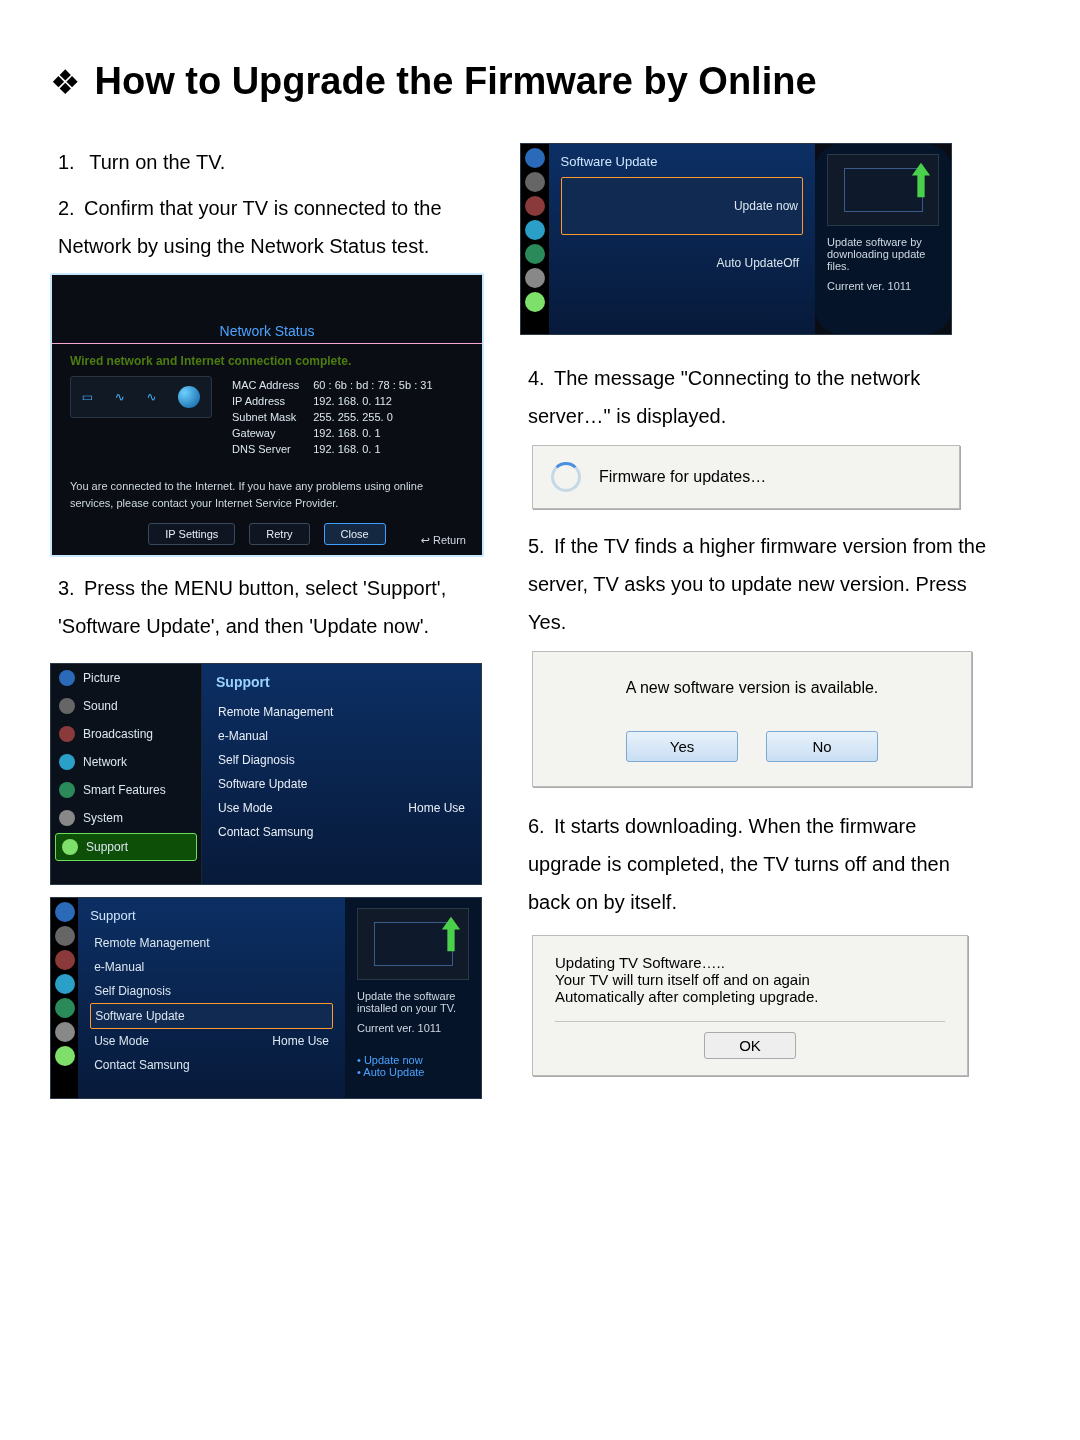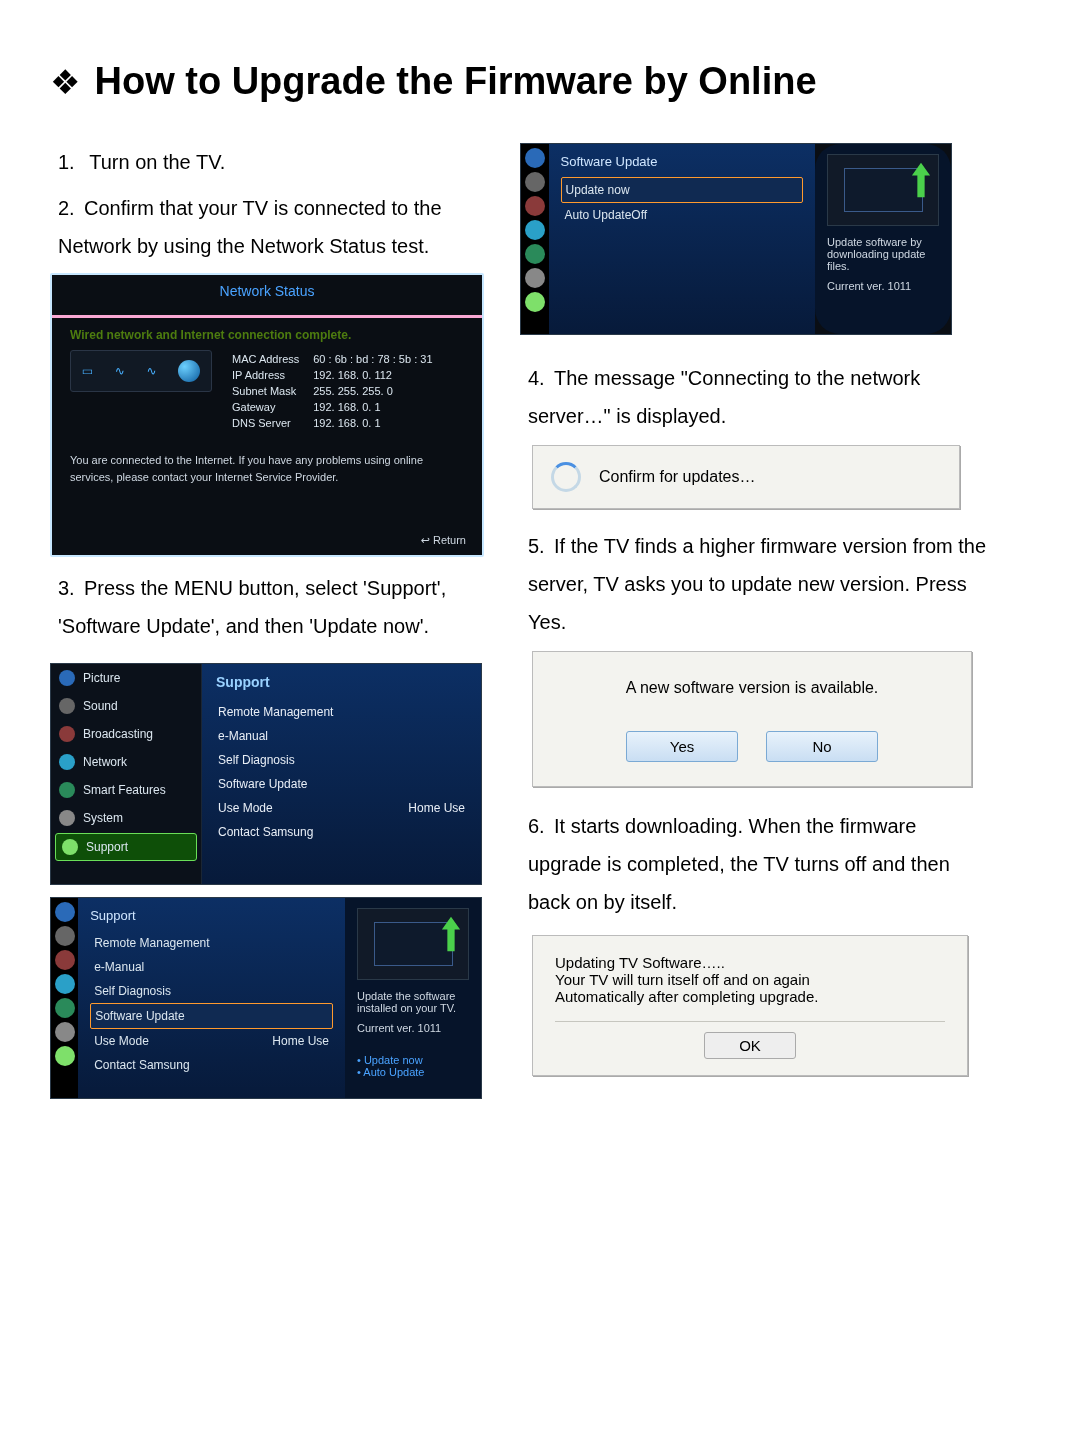--- a/index.html
+++ b/index.html
@@ -6,21 +6,21 @@
   .page { width:1080px; min-height:1440px; margin:0 auto; position:relative; padding:60px 50px 40px 50px; box-sizing:border-box; }
   .title-row { display:flex; align-items:center; margin-bottom:40px; }
   .title-bullet { font-size:34px; margin-right:14px; }
   .title { font-size:38px; font-weight:bold; }
   .cols { display:flex; }
   .col { width:470px; }
   .step { font-size:20px; line-height:1.9; margin:0 0 8px 8px; }
   .step .num { display:inline-block; width:26px; }
   
   .ns-shot { width:430px; height:280px; background:#0a0e14; border:2px solid #c7e7ff; border-radius:2px; margin:8px 0 12px 0; position:relative; color:#dbe6ef; font-size:12px; }
-  .ns-title { text-align:center; color:#4aa3ff; font-size:14px; padding:8px 0 16px; border-bottom:3px solid #f9a8d4; }
+  .ns-title { text-align:center; color:#4aa3ff; font-size:14px; padding:8px 0 4px; border-bottom:1px solid #f9a8d4;margin-top:40px; }
   .ns-body { padding:10px 18px 0 18px; }
   .ns-msg { font-size:12px; font-weight:bold; color:#4d7c0f; margin-bottom:8px; }
   .ns-diagram { width:140px; height:40px; background:#111924; border:1px solid #2a3546; border-radius:3px; float:left; margin-right:12px; display:flex; align-items:center; justify-content:space-around; }
   .ns-diagram span { color:#48b0ff; font-size:12px; }
   .ns-globe { width:22px; height:22px; border-radius:50%; background:radial-gradient(circle at 30% 30%, #6cd0ff, #0b5a9c); display:inline-block; }
   .ns-table { font-size:11px; }
   .ns-table td { padding:1px 6px; white-space:nowrap;margin-left:24px; }
   .ns-clear { clear:both; height:4px; }
   .ns-note { font-size:11px; color:#cfd8e2; margin:16px 0 12px; line-height:1.5; }
   .ns-btns { display:flex; gap:14px; justify-content:center; margin-top:10px; }
@@ -46,21 +46,21 @@
   .tv-thumb { width:110px; height:70px; background:#111a28; border:1px solid #2a3948; margin:0 auto 10px; position:relative; display:flex; align-items:center; justify-content:center; }
   .tv-thumb .screen { width:70%; height:60%; background:#0e1a2c; border:1px solid #3a5a8a; }
   .tv-thumb .arrow { position:absolute; right:6px; top:6px; width:22px; height:40px; }
   .tv-thumb .arrow svg { width:100%; height:100%; }
   .sub-side { width:28px; background:#000; }
   .sub-side .sico { width:20px; height:20px; margin:4px auto; border-radius:50%; }
   
   .su-shot { width:430px; height:190px; background:#0a0e14; border:1px solid #2a3948; margin:0 0 24px 0; position:relative; display:flex; color:#dbe6ef; font-size:12px; }
   .su-left { width:246px; background:linear-gradient(#0c2f64,#071a3a); padding:10px 12px; }
   .su-left .hdr { color:#cfe6ff; font-size:13px; margin-bottom:8px; }
-  .su-left .opt { padding:5px 4px; display:flex; justify-content:flex-start; }
+  .su-left .opt { padding:21px 4px; display:flex; justify-content:flex-end; }
   .su-left .opt.hl { border:1px solid #ff9a2e; background:#102a52; border-radius:2px; }
   .su-right { flex:1; background:#06142a; padding:10px 12px; font-size:11px; color:#cfd8e2;border-radius:25px; }
   .su-side { width:28px; background:#000; }
   
   .check-box { width:390px; margin:10px 0 18px 12px; border:1px solid #bbb; background:#f3f3ef; padding:16px 18px; display:flex; align-items:center; gap:18px; box-shadow:1px 1px 0 #aaa; }
   .spinner { width:24px; height:24px; border:3px solid #c4d8e6; border-top-color:#4a90e2; border-radius:50%; }
   
   .dlg { width:390px; margin:10px 0 20px 12px; border:1px solid #bbb; background:#f3f3ef; padding:22px 24px 24px; text-align:center; box-shadow:1px 1px 0 #aaa; }
   .dlg .msg { font-size:16px; line-height:1.7; margin-bottom:30px; }
   .dlg .btns { display:flex; gap:28px; justify-content:center; }
@@ -114,20 +114,25 @@
                   <td>192.  168.    0.    1</td>
                 </tr>
             <tr>
                   <td>DNS Server</td>
                   <td>192.  168.    0.    1</td>
                 </tr>
           </tbody>
             </table>
           <div class="ns-clear"></div>
           <div class="ns-note">You are connected to the Internet. If you have any problems using online services, please contact your Internet Service Provider.</div>
+          <div class="ns-btns">
+            <div class="ns-btn">IP Settings</div>
+            <div class="ns-btn">Retry</div>
+            <div class="ns-btn sel">Close</div>
+          </div>
         </div>
         <div class="ns-return">↩ Return</div>
       </div>
 
       <p class="step"><span class="num">3.</span><span>Press the MENU button, select 'Support', 'Software Update', and then 'Update now'.</span></p>
 
       <div class="menu-shot">
         <div class="menu-left">
           <div class="mi">
               <span class="dot" style="background:#2a6ab8"></span>
@@ -264,21 +269,21 @@
           </div>
           <div>Update software by downloading update files.</div>
           <div style="margin-top:8px">Current ver. 1011</div>
         </div>
       </div>
 
       <p class="step"><span class="num">4.</span><span>The message "Connecting to the network server…" is displayed.</span></p>
 
       <div class="check-box">
         <div class="spinner"></div>
-        <span style="font-size:16px">Confirm for updates…</span>
+        <span style="font-size:16px">Firmware for updates…</span>
       </div>
 
       <p class="step"><span class="num">5.</span><span>If the TV finds a higher firmware version from the server, TV asks you to update new version. Press Yes.</span></p>
 
       <div class="dlg">
         <div class="msg">
           <div>A new software version is available.</div>
         </div>
         <div class="btns">
           <div class="btn">Yes</div>

